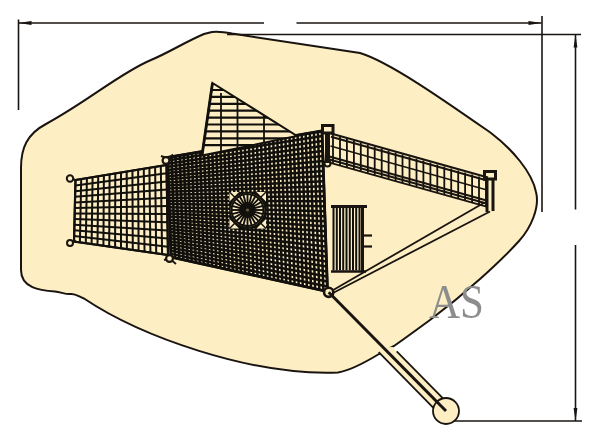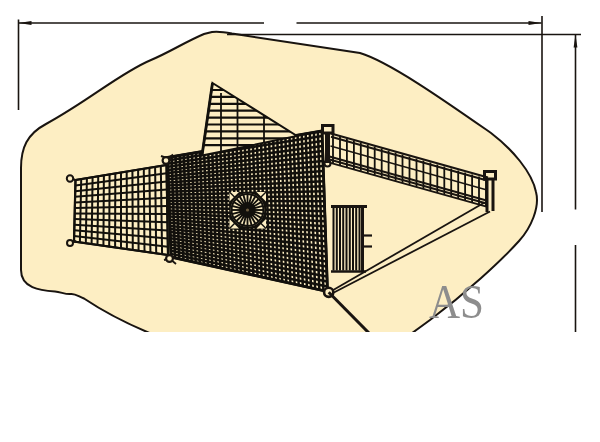--- a/index.html
+++ b/index.html
@@ -1,16 +1,16 @@
 <!DOCTYPE html>
 <html><head>
 <meta charset="utf-8">
 <style>
 html,body{margin:0;padding:0;background:#ffffff;}
-#page{width:600px;height:332px;position:relative;font-family:"Liberation Sans",sans-serif;}
+#page{width:600px;height:442px;position:relative;font-family:"Liberation Sans",sans-serif;}
 </style>
 </head>
 <body>
 <div id="page">
 <svg width="600" height="442" viewBox="0 0 600 442">
 
 <path d="M 212,32 C 216,31.5 224,32 232,33.5 C 280,41 330,48.5 360,53 C 390,62 448,103 491,133 C 512,149 532,172 536,192 C 540,207 531,228 519,241 C 500,262 466,293 430,320 C 415,331 404,339 394,346 L 379,354 C 365,362.5 350,370.5 338,372.5 C 250,376 140,336 84,298.5 C 78,296 75,293.5 71,294 C 66,294.8 61,292 55,291.5 C 40,290.5 21,288 21,270 L 21,168 C 21,148 27,134 46,124 C 90,100 120,73 151,60 C 170,52 185,42 204,34 Z" fill="#fdeec3" stroke="#191410" stroke-width="2"></path>
 
 <g>
 <line x1="18.5" y1="23.0" x2="264.0" y2="23.0" stroke="#191410" stroke-width="1.6"></line>

